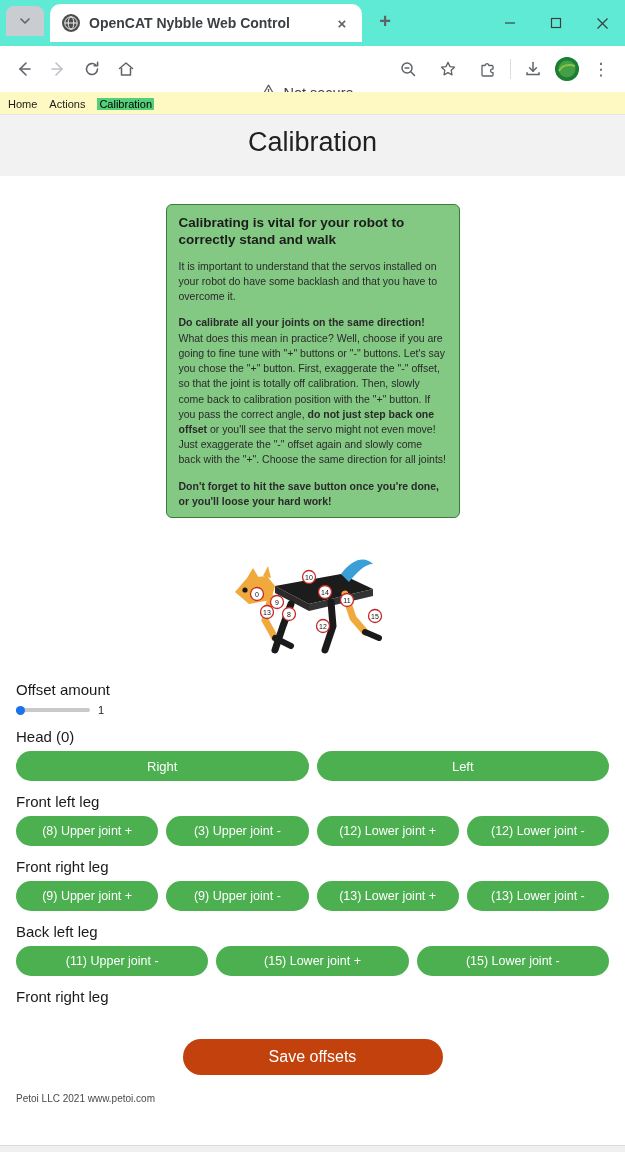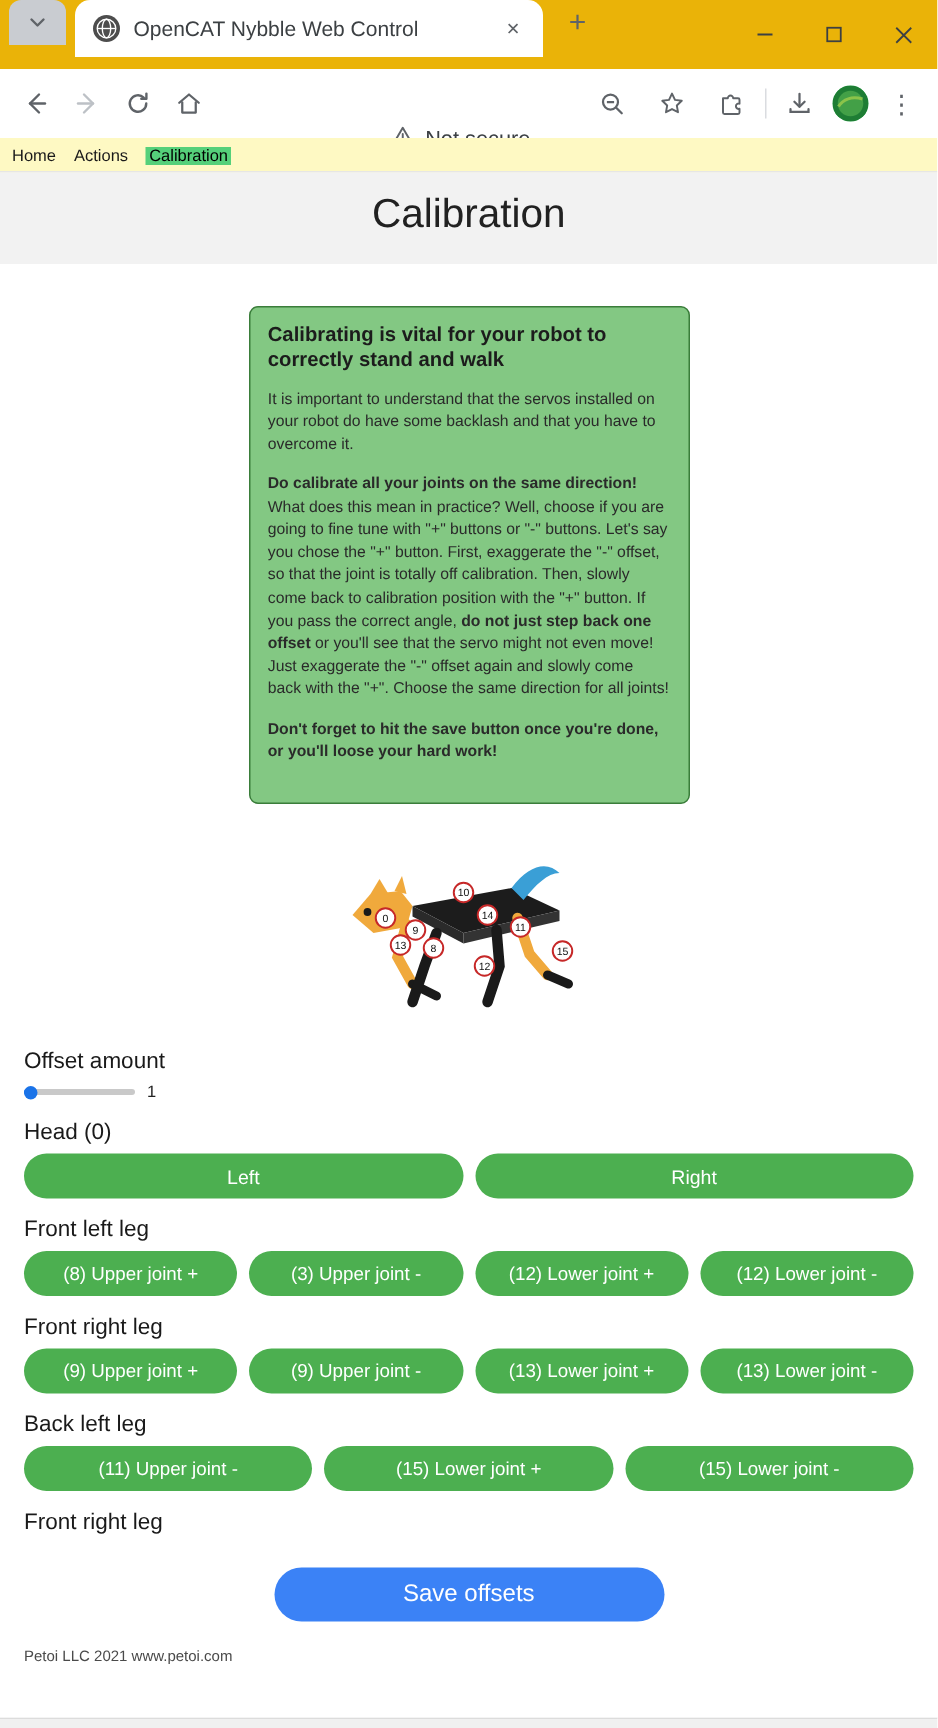--- a/index.html
+++ b/index.html
@@ -17,25 +17,26 @@
   
   .browser {
     width: 625px;
     height: 1152px;
     display: flex;
     flex-direction: column;
     background: #ffffff;
   }
   .tabstrip {
     height: 46px;
-    background: #eab308;
-    display: flex;
-    align-items: flex-start;
+    background: #5eead4;
+    display: flex;
+    align-items: center;
     padding-left: 6px;
     position: relative;
+    font-weight: bold;
   }
   .tablist-btn {
     width: 38px;
     height: 30px;
     margin-bottom: 4px;
     background: #c9ccd1;
     border-radius: 8px 8px 0 0;
     display: flex;
     align-items: center;
     justify-content: center;
@@ -190,21 +191,21 @@
   .content {
     padding: 0 16px;
   }
 
   .infobox {
     width: 294px;
     margin: 28px auto 0 auto;
     background: #83c883;
     border: 1px solid #3a7d3a;
     border-radius: 6px;
-    padding: 10px 12px 26px 12px;
+    padding: 10px 12px 8px 12px;
     box-sizing: border-box;
   }
   .infobox h2 {
     margin: 0 0 10px 0;
     font-size: 13.5px;
     font-weight: 600;
     color: #1c1c1c;
     line-height: 1.25;
   }
   .infobox p {
@@ -287,25 +288,26 @@
   .save-wrap {
     display: flex;
     justify-content: center;
     margin-top: 22px;
   }
   .btn-save {
     width: 260px;
     height: 36px;
     border: none;
     border-radius: 18px;
-    background: #3b82f6;
+    background: #c2410c;
     color: #ffffff;
     font-size: 16px;
     font-family: "Liberation Sans", sans-serif;
     cursor: pointer;
+    margin-top: 12px;
   }
   .footer {
     margin-top: 18px;
     font-size: 10px;
     color: #4a4a4a;
     padding-bottom: 6px;
   }
   .win-taskline {
     height: 6px;
     background: #f0f0f0;
@@ -502,22 +504,22 @@
 
       <div class="label">Offset amount</div>
       <div class="slider-row">
         <input type="range" class="slider" value="1" min="1" max="10" style="">
         <span class="slider-val">1</span>
       </div>
 
       <div class="section-group">
         <div class="label">Head (0)</div>
         <div class="btn-row">
+          <button class="btn wide">Right</button>
           <button class="btn wide">Left</button>
-          <button class="btn wide">Right</button>
         </div>
       </div>
 
       <div class="section-group">
         <div class="label">Front left leg</div>
         <div class="btn-row">
           <button class="btn">(8) Upper joint +</button>
           <button class="btn">(3) Upper joint -</button>
           <button class="btn">(12) Lower joint +</button>
           <button class="btn">(12) Lower joint -</button>

